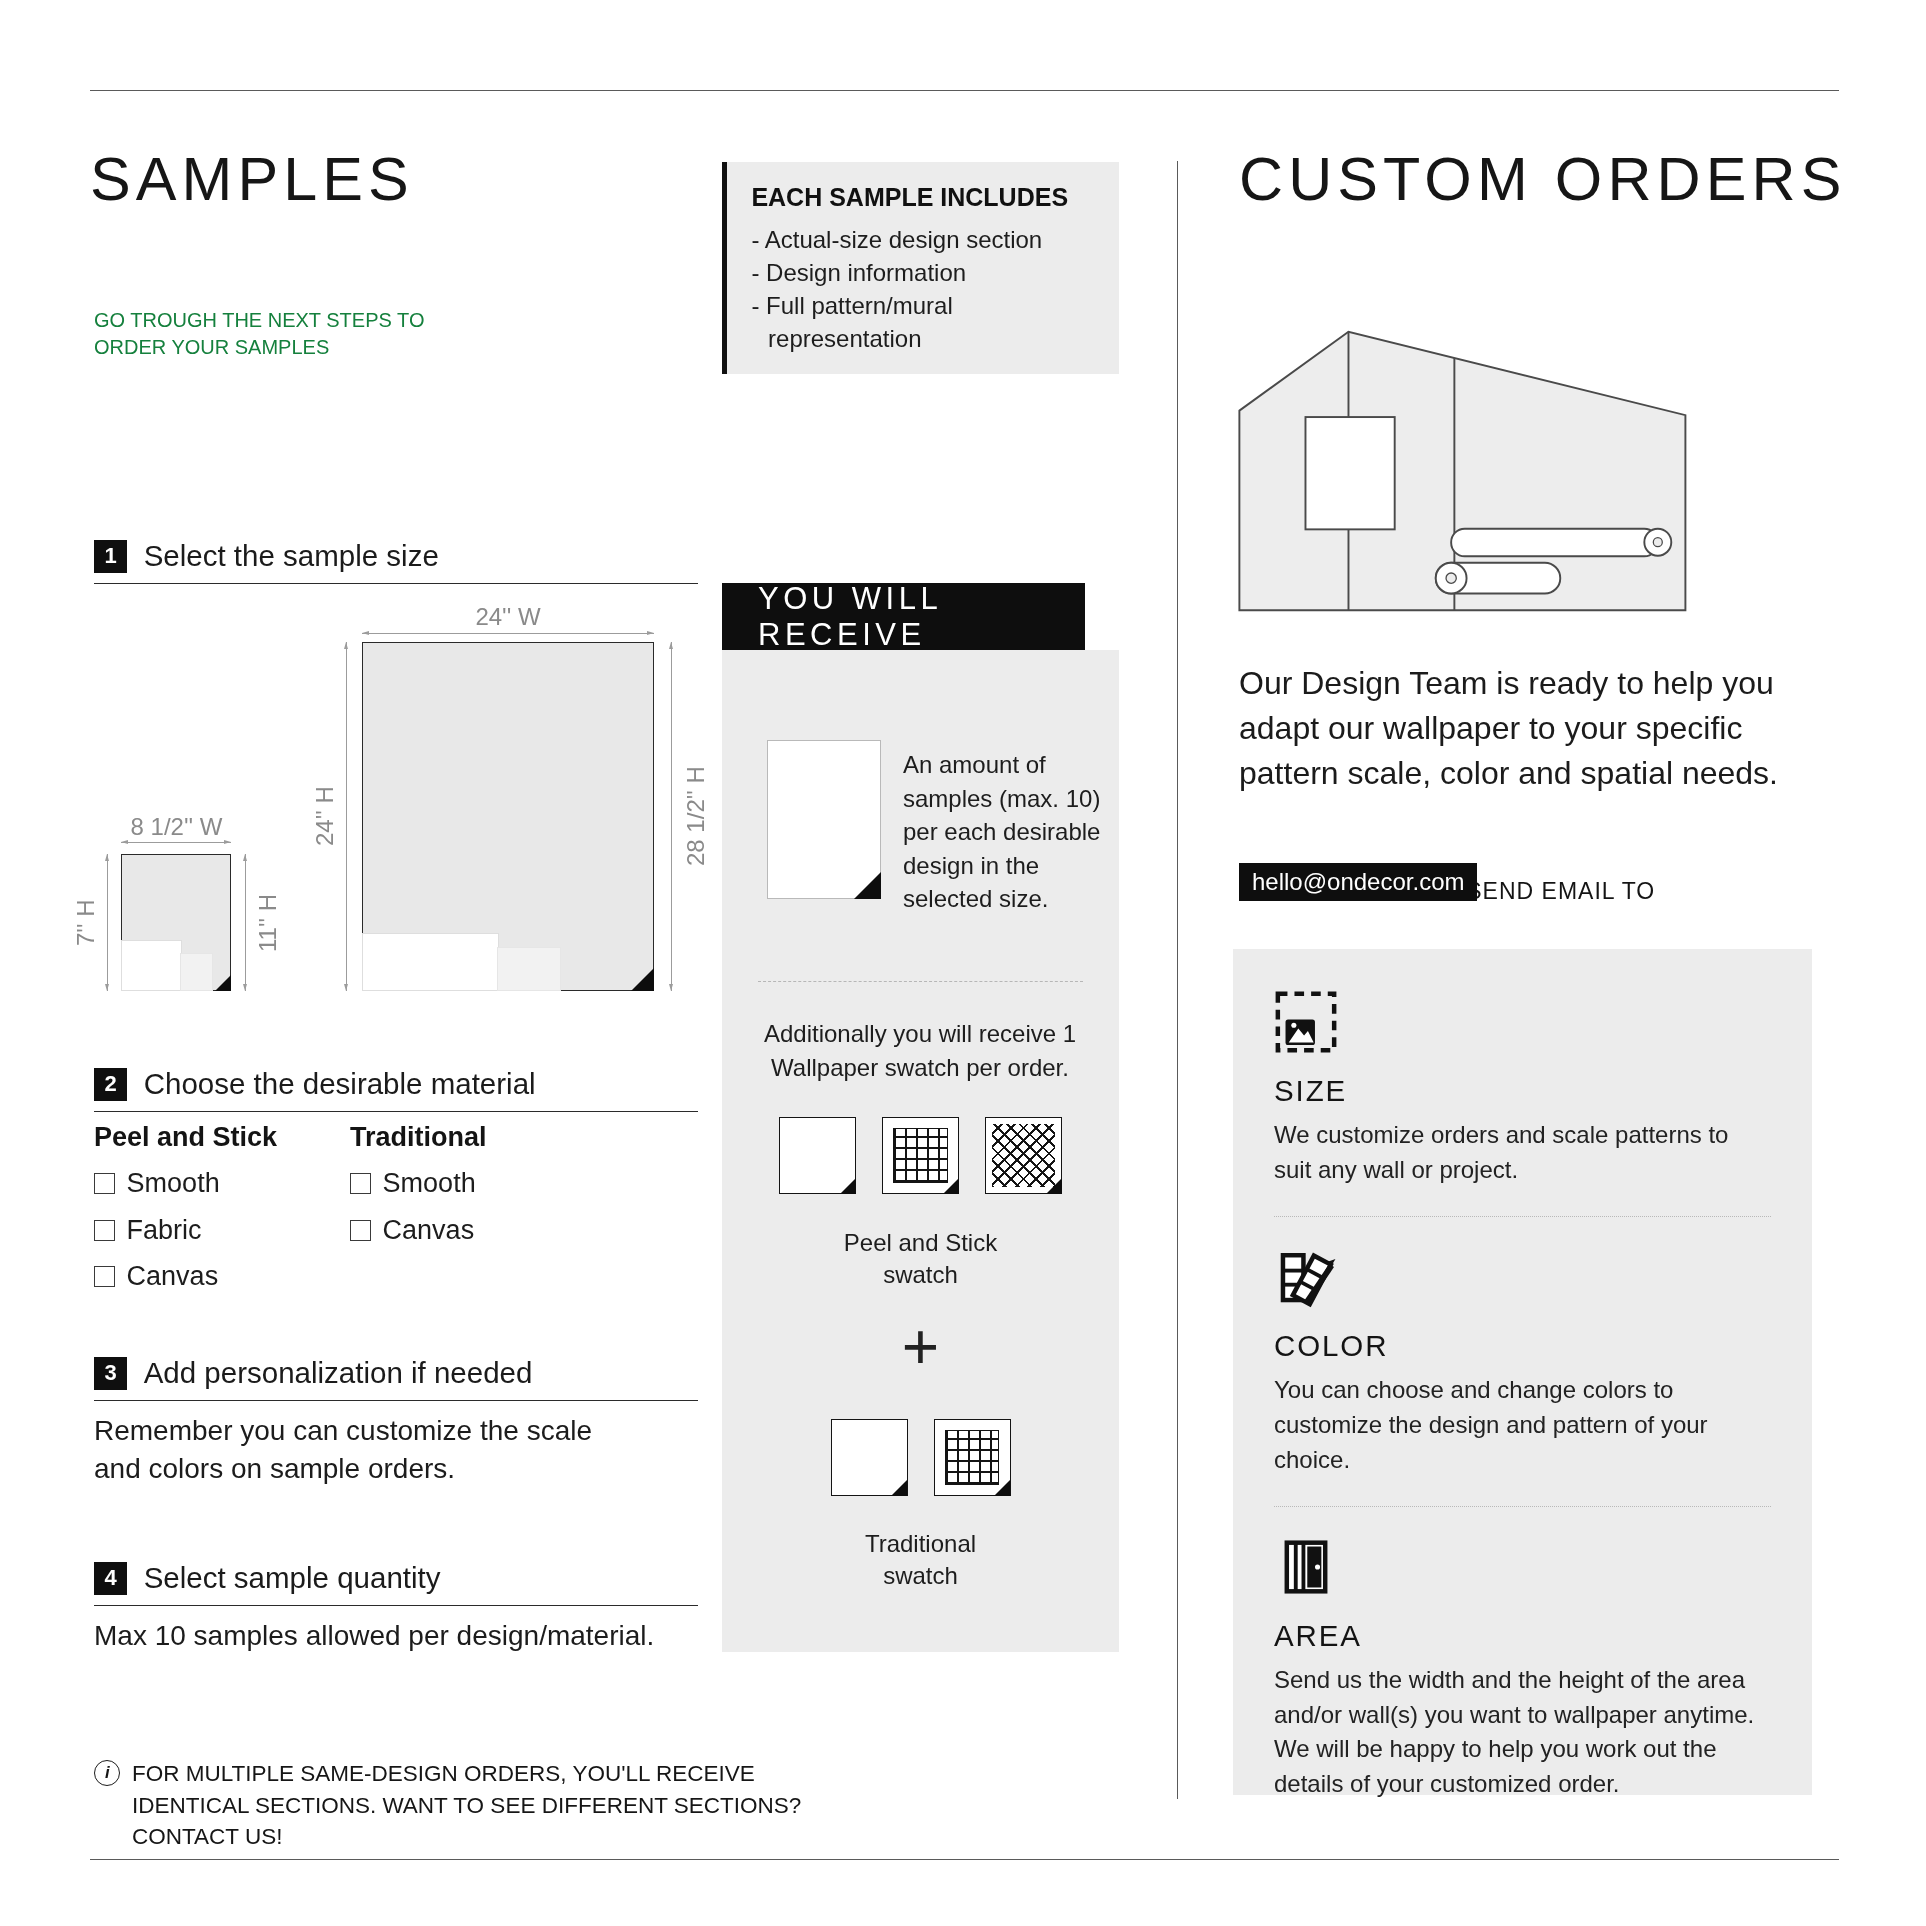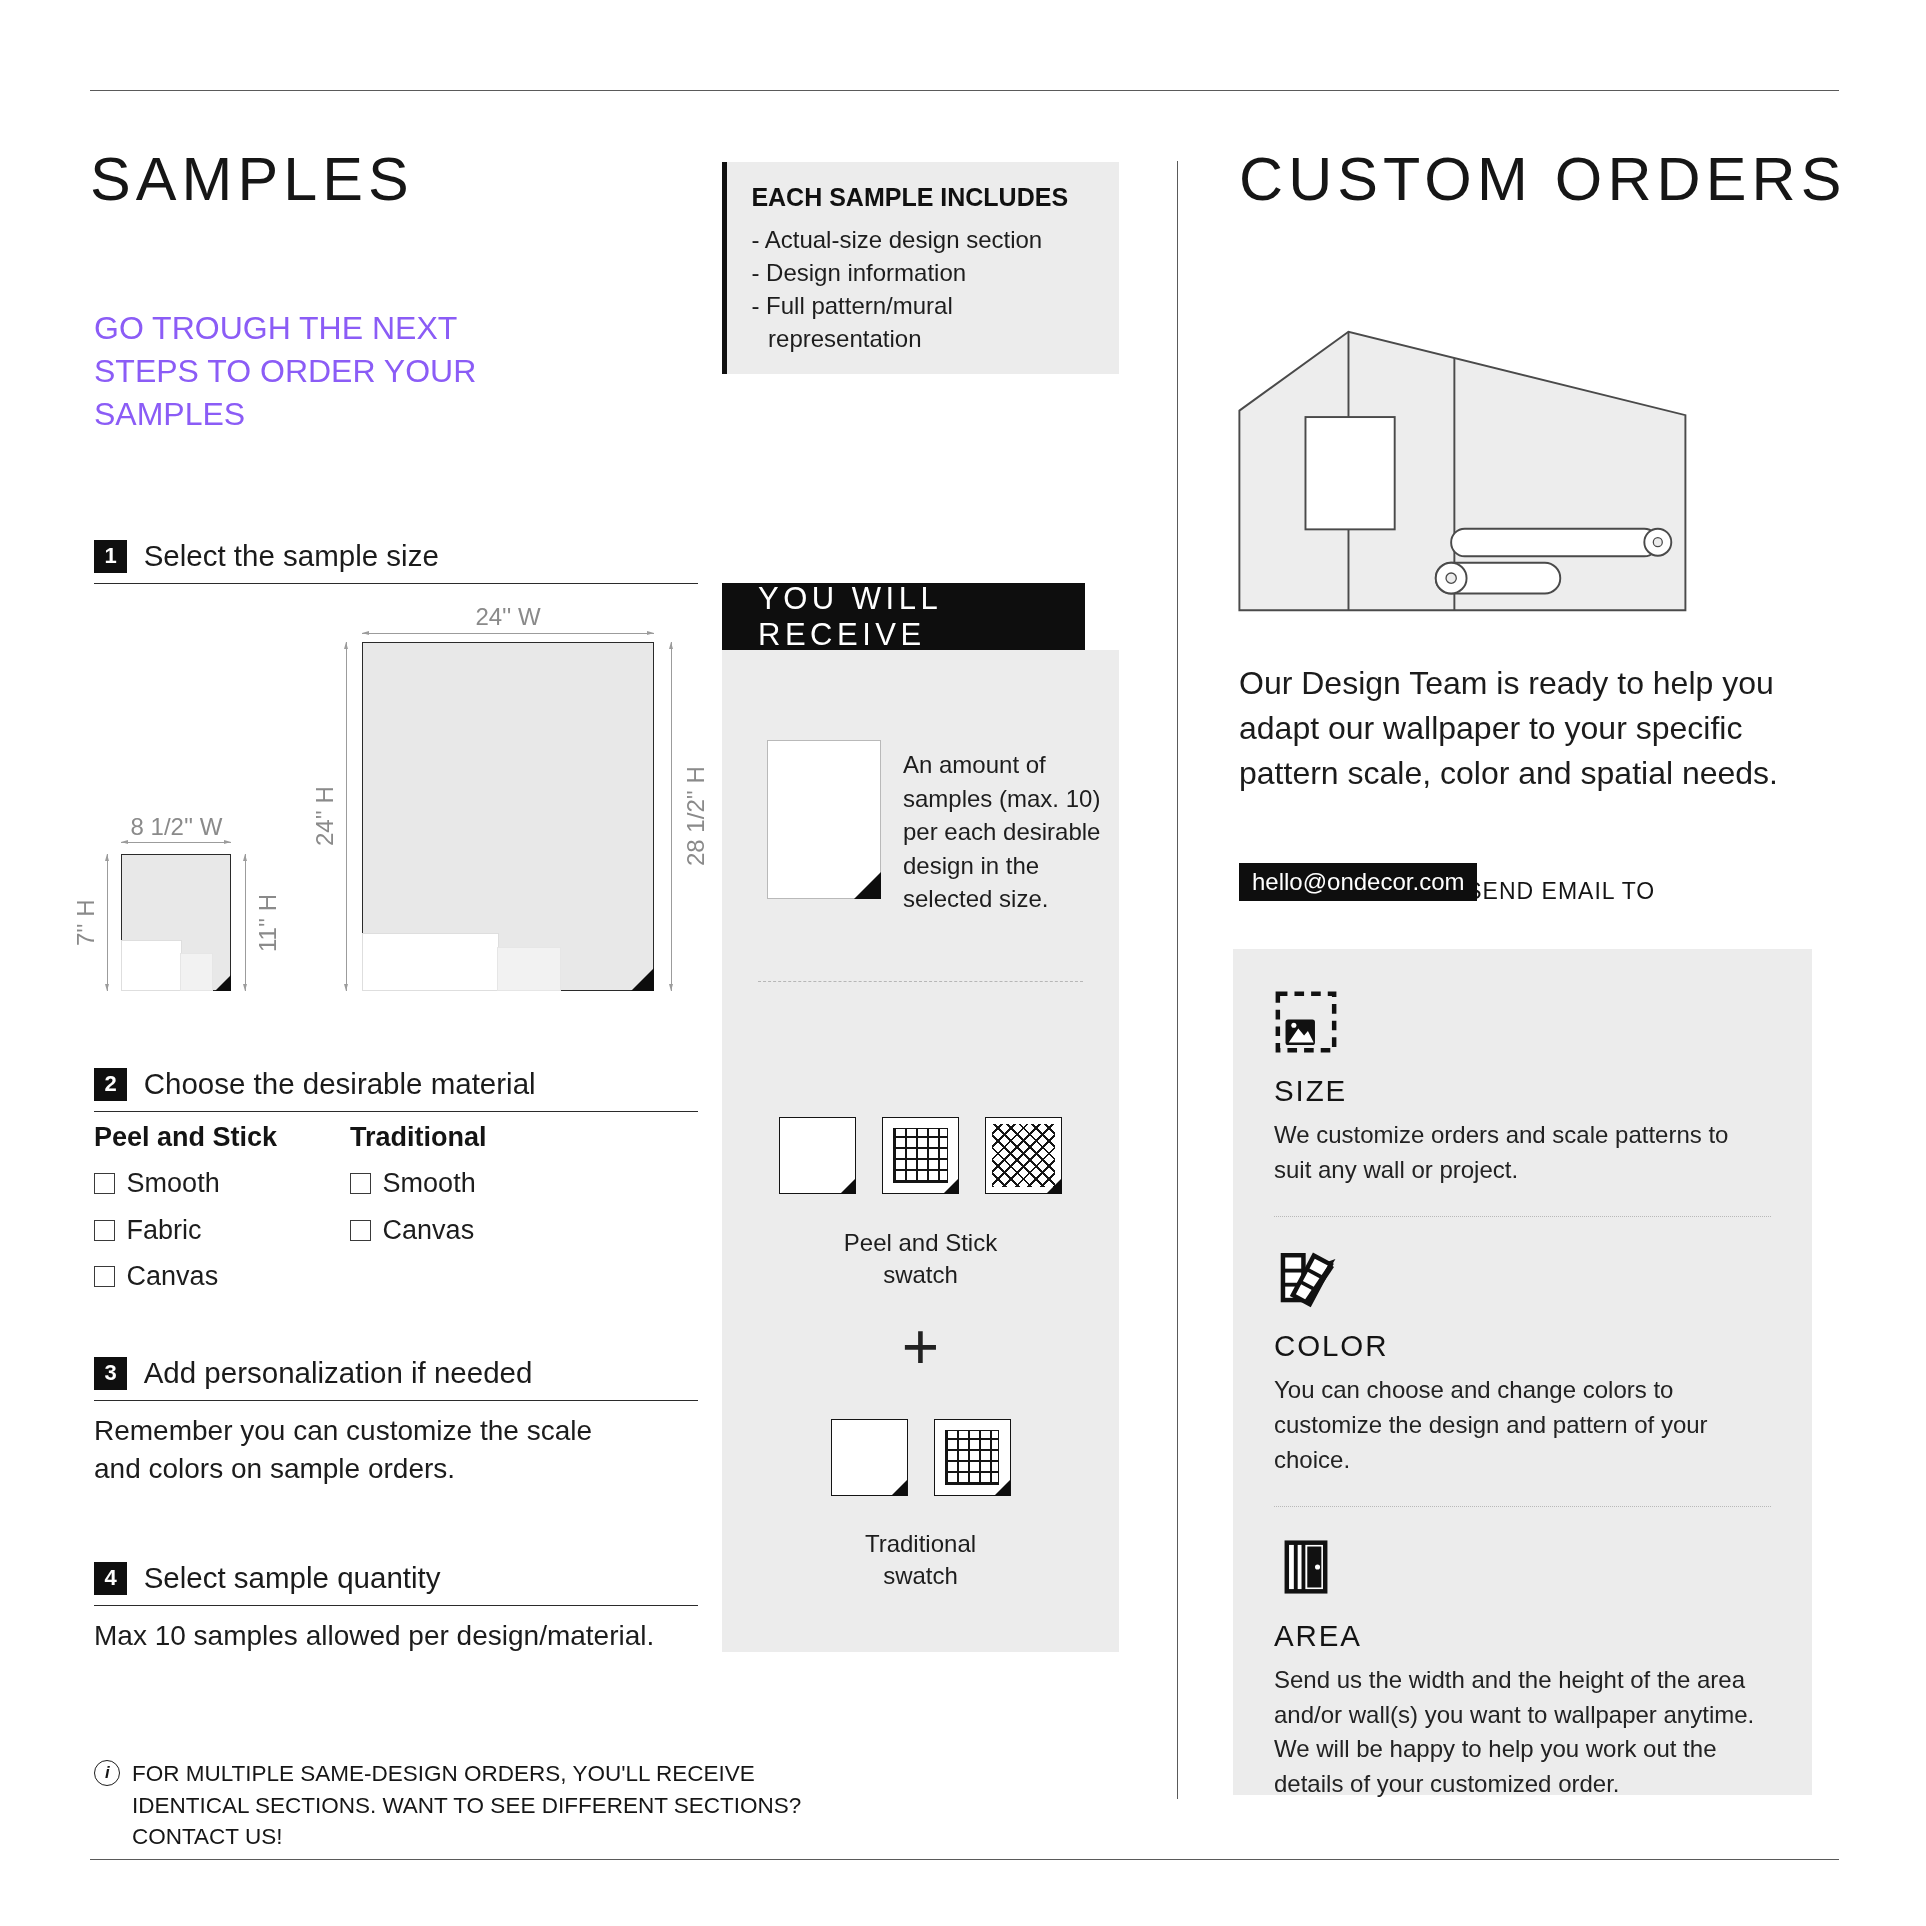--- a/index.html
+++ b/index.html
@@ -8,21 +8,21 @@
   .abs{position:absolute;}
 
   
   .hrule{position:absolute;border-top:1.3px solid #5a5a5a;}
   .vrule{position:absolute;border-left:1.3px solid #5a5a5a;}
 
   
   .big-title{font-size:61px;letter-spacing:5.1px;color:#161616;font-weight:500;}
 
   
-  .intro{font-size:32px;line-height:1.35;color:#8b5cf6;}
+  .intro{font-size:20px;line-height:1.35;color:#15803d;}
 
   
   .includes-box{background:#ececec;border-left:5.8px solid #111;padding:20.5px 24.4px;box-sizing:border-box;}
   .includes-title{font-size:25px;font-weight:bold;color:#111;margin-bottom:11.6px;}
   .includes-item{font-size:24px;line-height:1.38;color:#1d1d1d;padding-left:16.7px;text-indent:-16.7px;}
 
   
   .step-row{position:absolute;left:94px;width:604px;border-bottom:1.9px solid #2b2b2b;padding-bottom:10.3px;display:flex;align-items:center;gap:16.7px;}
   .step-num{width:33px;height:33px;background:#0f0f0f;color:#fff;font-size:22px;font-weight:bold;display:flex;align-items:center;justify-content:center;flex:0 0 auto;}
   .step-label{font-size:29.5px;color:#1b1b1b;}
@@ -185,20 +185,21 @@
   <div class="abs receive-header" style="left:722px;top:583px;width:363px;height:67px;">YOU WILL RECEIVE</div>
 
   <div class="abs receive-panel" style="left:722px;top:650px;width:397px;height:1002px;">
     <div class="sheet" style="left:45px;top:90px;width:112px;height:157px;">
       <div class="fold" style="border-width:0 0 27px 27px;"></div>
     </div>
     <div class="receive-text" style="position:absolute;left:181px;top:98px;width:205px;">An amount of samples (max. 10) per each desirable design in the selected size.</div>
 
     <div class="dashed-div" style="left:36px;width:325px;top:331px;"></div>
 
+    <div class="receive-text" style="position:absolute;left:19px;top:367px;width:358px;text-align:center;">Additionally you will receive 1 Wallpaper swatch per order.</div>
 
     <div class="swatch-row" style="top:467px;">
       <div class="swatch">
         <div class="fold"></div>
       </div>
       <div class="swatch">
         <div class="grid-fill"></div>
         <div class="fold"></div>
       </div>
       <div class="swatch">

